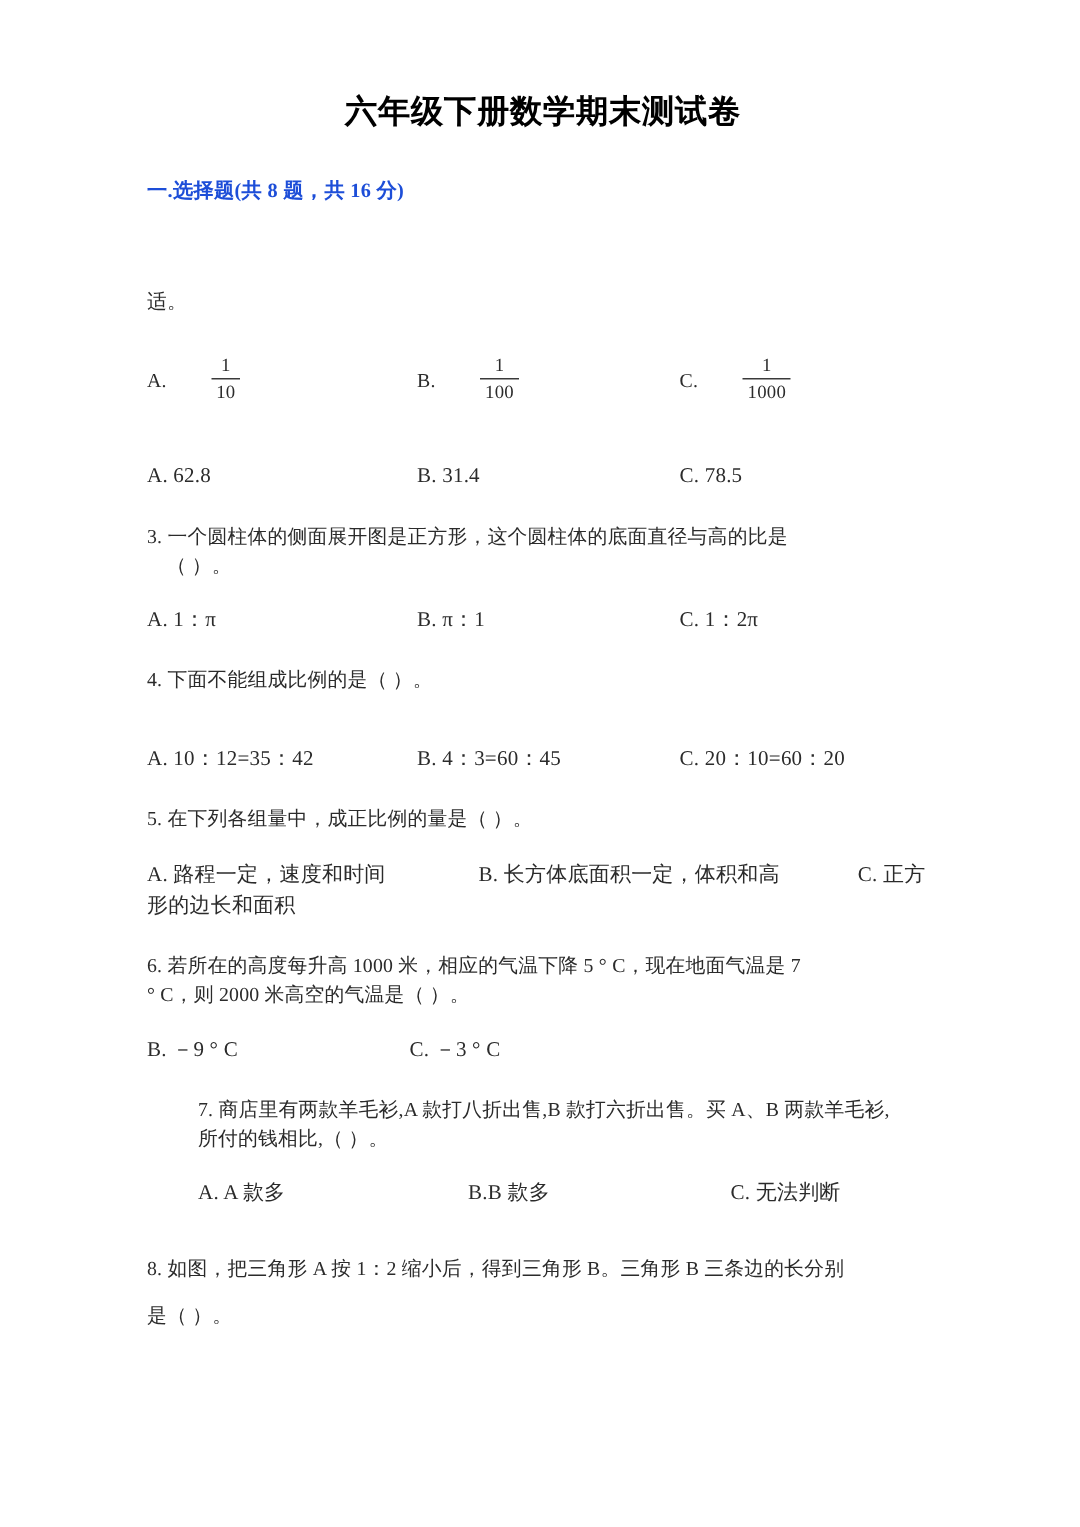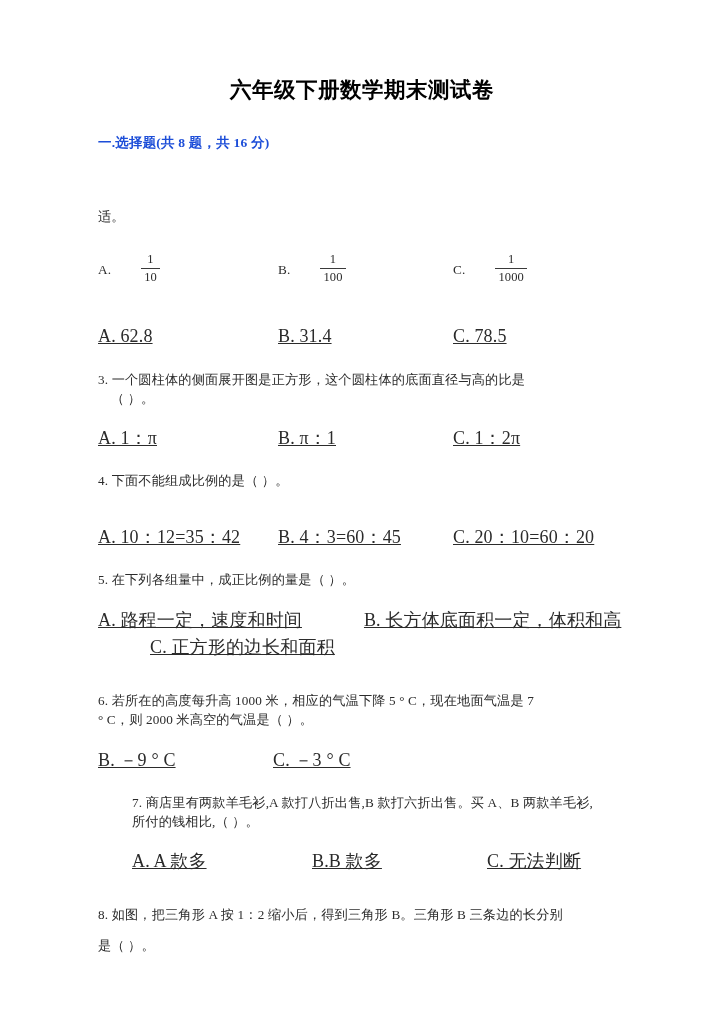--- a/index.html
+++ b/index.html
@@ -24,21 +24,21 @@
   }
 
   
   .doc-title {
     text-align: center;
     font-size: 21.5px;
     font-weight: bold;
     letter-spacing: 0.5px;
     color: #000000;
     margin: 0;
-    padding-top: 78px;
+    padding-top: 62px;
     line-height: 1.2;
   }
 
   
   .section-heading {
     font-size: 13.5px;
     font-weight: bold;
     color: #1d4ed8;
     margin-top: 30px;
     letter-spacing: 0.2px;
@@ -60,24 +60,23 @@
     line-height: 1.45;
   }
   .indent-line {
     display: block;
     padding-left: 13px;
   }
 
   
   .options {
     display: flex;
-    font-size: 18px;
+    font-size: 14px;
     color: #2b2b2b;
     line-height: 1.5;
-    text-decoration: underline;
   }
   .opt {
     flex: 0 0 auto;
   }
   .opt-a { width: 180px; }
   .opt-b { width: 175px; }
   .opt-c { width: auto; }
 
   
   .options.wrapping {
@@ -206,21 +205,21 @@
       </div>
     </div>
 
     <div class="question" style="margin-top:19px;">
       <div class="q-stem">5. 在下列各组量中，成正比例的量是（      ）。</div>
       <div class="options wrapping" style="margin-top:17px;">
         <span class="inline-opt">A. 路程一定，速度和时间</span><span class="spacer-b"></span><span class="inline-opt">B. 长方体底面积一定，体积和高</span><span class="spacer-c"></span><span class="inline-opt">C. 正方形的边长和面积</span>
       </div>
     </div>
 
-    <div class="question" style="margin-top:30px;">
+    <div class="question" style="margin-top:19px;">
       <div class="q-stem tight">
         <span>6. 若所在的高度每升高 1000 米，相应的气温下降 5 ° C，现在地面气温是 7</span><br>
         <span>° C，则 2000 米高空的气温是（      ）。</span>
       </div>
       <div class="options" style="margin-top:17px;">
         <span class="opt opt-b">B. －9 ° C</span>
         <span class="opt opt-c">C. －3 ° C</span>
       </div>
     </div>
 

